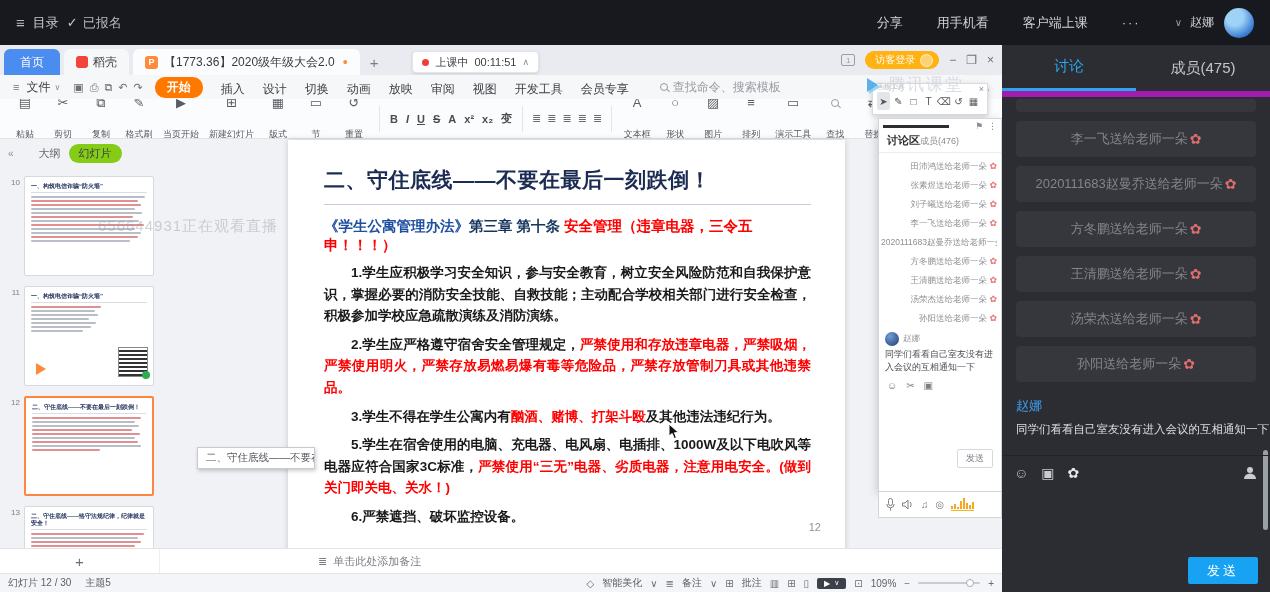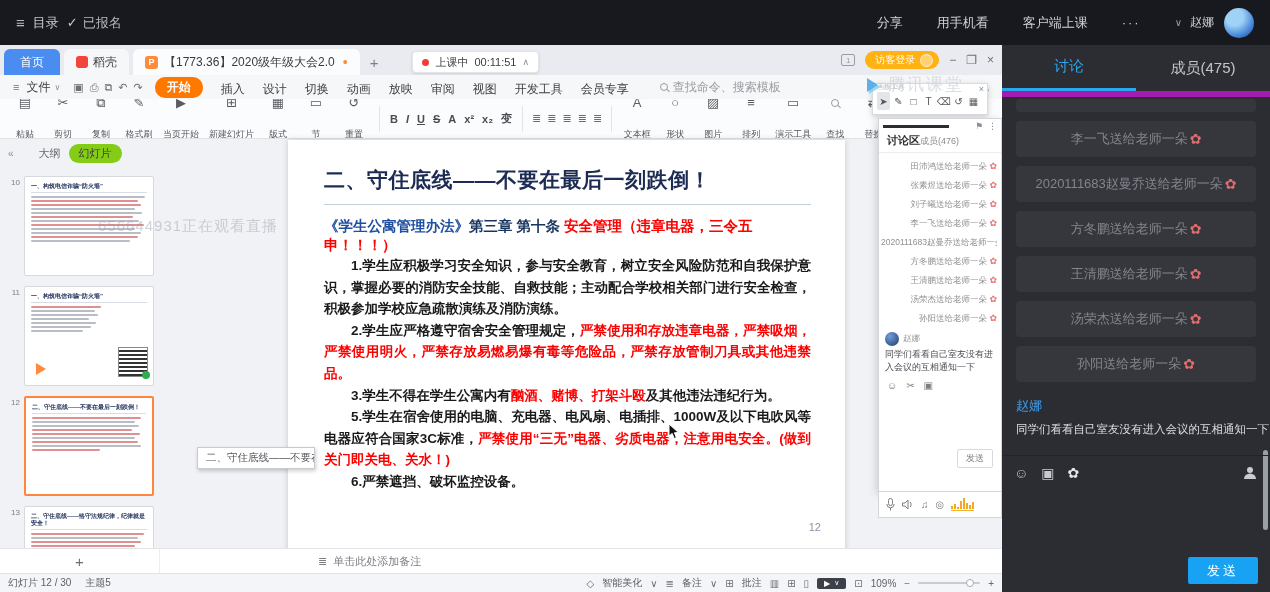--- a/index.html
+++ b/index.html
@@ -95,21 +95,21 @@
   .tooltip{position:absolute;left:197px;top:402px;z-index:70;background:#fff;border:1px solid #c9cad0;box-shadow:1px 2px 4px rgba(0,0,0,.2);font-size:10.5px;color:#55575d;padding:3px 8px;white-space:nowrap;max-width:118px;overflow:hidden}
   .cursor{position:absolute;left:668px;top:378px;z-index:75}
 
   
   .slidewrap{position:absolute;top:95px;left:160px;right:0;bottom:44px}
   .slide{position:absolute;left:128px;top:0;width:557px;height:415px;background:#fff;box-shadow:0 0 6px rgba(0,0,0,.18);padding:26px 34px 0 36px}
   .s-title{font-size:21px;font-weight:bold;color:#1c2b52;letter-spacing:.5px}
   .s-rule{height:1px;background:#c3cddd;margin:10px 0 12px 0}
   .s-ref{font-size:14.5px;font-weight:bold;}
   .s-ref .blue{color:#1f4fa0}.s-ref .dark{color:#17355e}.s-ref .red{color:#fe0000}
-  .s-para{font-size:13.5px;font-weight:bold;line-height:1.6;color:#1a1a1a;text-indent:2em;text-align:justify;margin-top:0}
+  .s-para{font-size:13.5px;font-weight:bold;line-height:1.6;color:#1a1a1a;text-indent:2em;text-align:justify;margin-top:7px}
   .s-para .red{color:#fe0000}
   .s-page{position:absolute;right:24px;bottom:22px;font-size:11px;color:#8a93a6}
   .vwm{position:absolute;left:98px;top:172px;z-index:55;font-size:15px;color:#8f96a3;opacity:.42;letter-spacing:1px;pointer-events:none;white-space:nowrap}
 
   
   .notesbar{position:absolute;left:0;right:0;bottom:19px;height:25px;background:#fff;border-top:1px solid #e3e4e8;display:flex;align-items:center}
   .addslide{width:160px;text-align:center;font-size:15px;color:#6b6d73;border-right:1px solid #eceef2;height:100%;line-height:25px}
   .notesph{margin-left:158px;font-size:11px;color:#7c7e84;display:flex;gap:6px;align-items:center}
   .statusbar{position:absolute;left:0;right:0;bottom:0;height:19px;background:#f4f5f8;border-top:1px solid #e1e2e6;display:flex;align-items:center;font-size:10px;color:#5f6167;padding:0 8px}
   .statusbar .sleft{display:flex;gap:14px}

